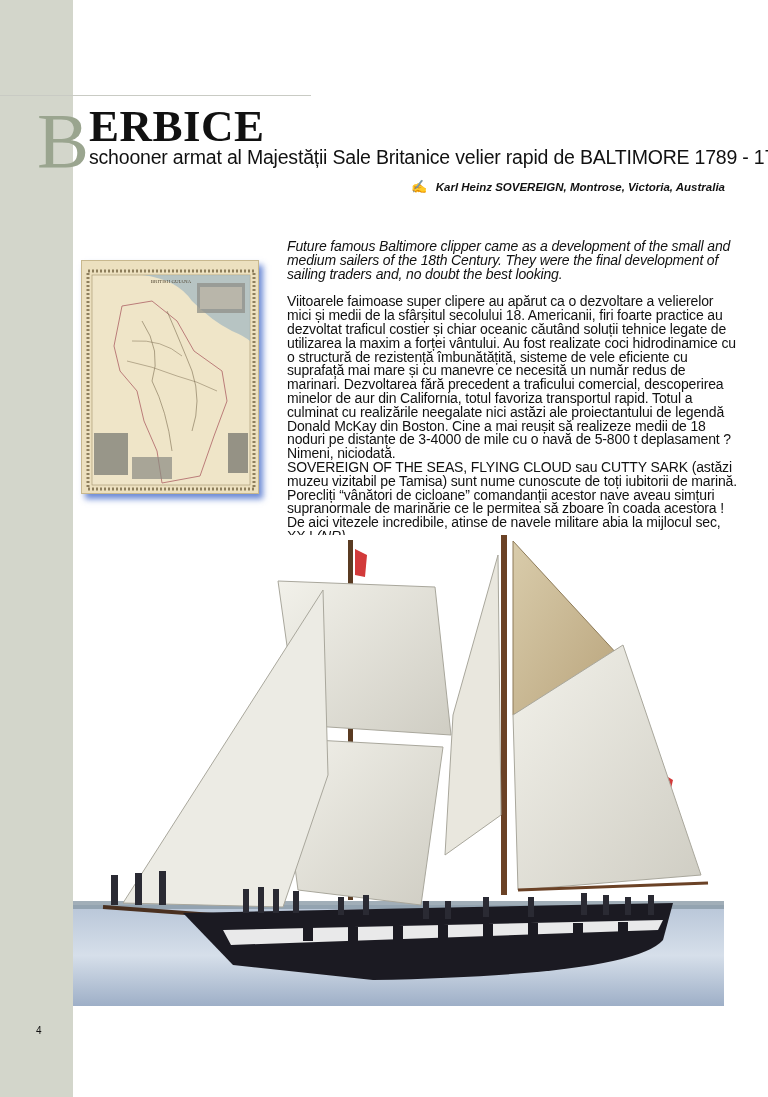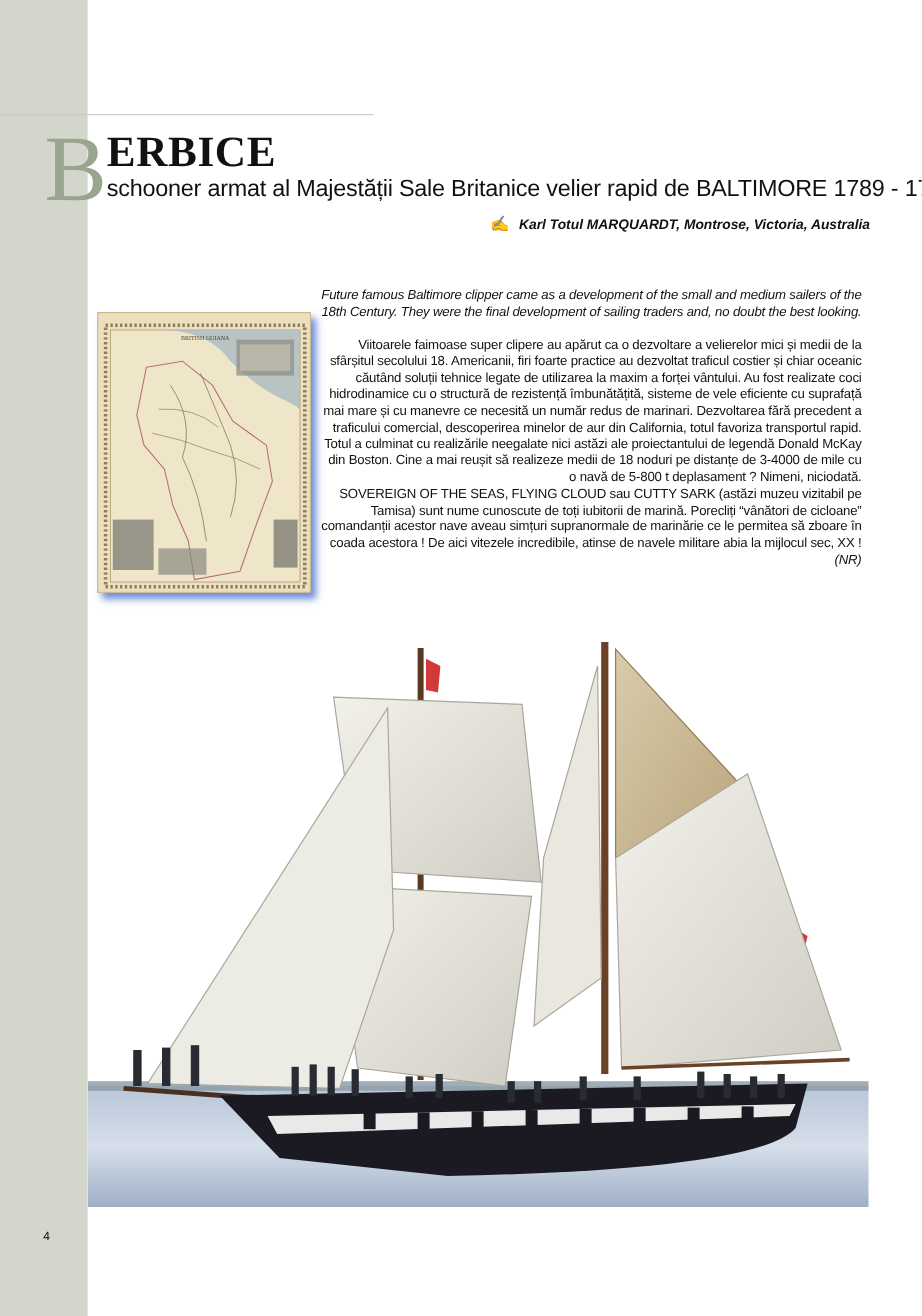--- a/index.html
+++ b/index.html
@@ -3,52 +3,52 @@
 <meta charset="utf-8">
 <style>
   * { margin: 0; padding: 0; box-sizing: border-box; }
   html, body { width: 768px; height: 1097px; background: #ffffff; overflow: hidden; }
   body { position: relative; font-family: "Liberation Sans", sans-serif; color: #111; }
 
   .margin-strip { position: absolute; left: 0; top: 0; width: 73px; height: 1097px; background: #d3d6cb; }
   .top-rule { position: absolute; left: 0; top: 95px; width: 311px; height: 1px; background: #c9cbc4; }
 
   .dropcap { position: absolute; left: 37px; top: 102px; font-family: "Liberation Serif", serif; font-size: 78px; line-height: 78px; color: #9aa58f; }
-  .title { position: absolute; left: 89px; top: 108px; font-family: "Liberation Serif", serif; font-size: 36px; line-height: 36px; color: #111; letter-spacing: 0.5px; }
+  .title { position: absolute; left: 89px; top: 108px; font-family: "Liberation Serif", serif; font-size: 45px; line-height: 36px; color: #111; letter-spacing: 0.5px; }
   .subtitle { position: absolute; left: 89px; top: 146px; font-size: 19.5px; line-height: 22px; color: #111; white-space: nowrap; letter-spacing: -0.2px; }
 
   .byline { position: absolute; right: 43px; top: 179px; font-size: 11.5px; font-weight: bold; font-style: italic; color: #111; white-space: nowrap; }
   .byline .pen { font-style: normal; font-weight: normal; margin-right: 8px; font-size: 13px; }
 
   .map-frame { position: absolute; left: 81px; top: 260px; width: 178px; height: 234px; background: #e9dcb8;
     box-shadow: 4px 5px 6px rgba(60,100,200,0.75); border: 1px solid #c8b88e; overflow: hidden; }
   .map-frame svg { display: block; }
 
-  .body-text { position: absolute; left: 266px; top: 240px; width: 452px; font-size: 11px; line-height: 13.8px; color: #111; letter-spacing: -0.15px; text-align: right; }
+  .body-text { position: absolute; left: 287px; top: 240px; width: 452px; font-size: 14px; line-height: 13.8px; color: #111; letter-spacing: -0.15px; }
   .body-text p { margin: 0; }
   .body-text .intro { font-style: italic; margin-bottom: 14px; }
   .body-text .nr { font-style: italic; }
 
   .photo { position: absolute; left: 73px; top: 535px; width: 651px; height: 471px; overflow: hidden; }
   .photo svg { display: block; }
 
   .page-number { position: absolute; left: 36px; top: 1025px; font-size: 10px; color: #111; }
 </style>
 </head>
 <body>
 
 <div class="margin-strip"></div>
 <div class="top-rule"></div>
 
 <div class="dropcap">B</div>
 <h1 class="title">ERBICE</h1>
 <div class="subtitle">schooner armat al Majestății Sale Britanice velier rapid de BALTIMORE 1789 - 1796</div>
 
 <div class="byline">
-  <span class="pen">✍</span><span>Karl Totul MARQUARDT, Montrose, Victoria, Australia</span>
+  <span class="pen">✍</span><span>Karl Heinz SOVEREIGN, Montrose, Victoria, Australia</span>
 </div>
 
 <div class="map-frame" title="Antique map of British Guiana">
   <svg width="178" height="234" viewBox="0 0 178 234">
     <rect x="0" y="0" width="178" height="234" fill="#ece0bf"></rect>
     <rect x="6" y="10" width="166" height="218" fill="none" stroke="#8d7e5c" stroke-width="3" stroke-dasharray="2 2"></rect>
     <rect x="10" y="14" width="158" height="210" fill="#efe5c8" stroke="#a0916c" stroke-width="0.6"></rect>
     <path d="M60 14 Q95 18 110 40 Q130 60 150 70 Q162 75 168 80 L168 14 Z" fill="#a9bcc2" opacity="0.8"></path>
     <rect x="115" y="22" width="48" height="30" fill="#8f8f88" opacity="0.75"></rect>
     <rect x="118" y="26" width="42" height="22" fill="#b9b6aa"></rect>

